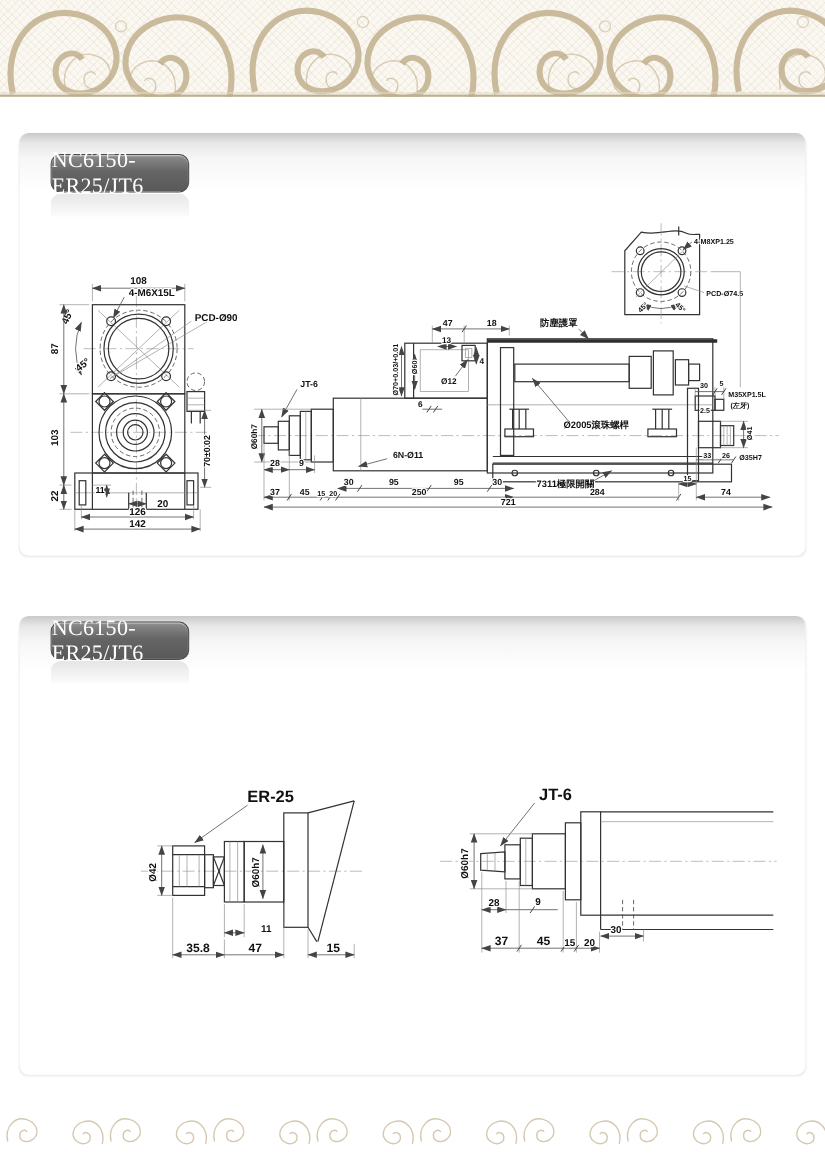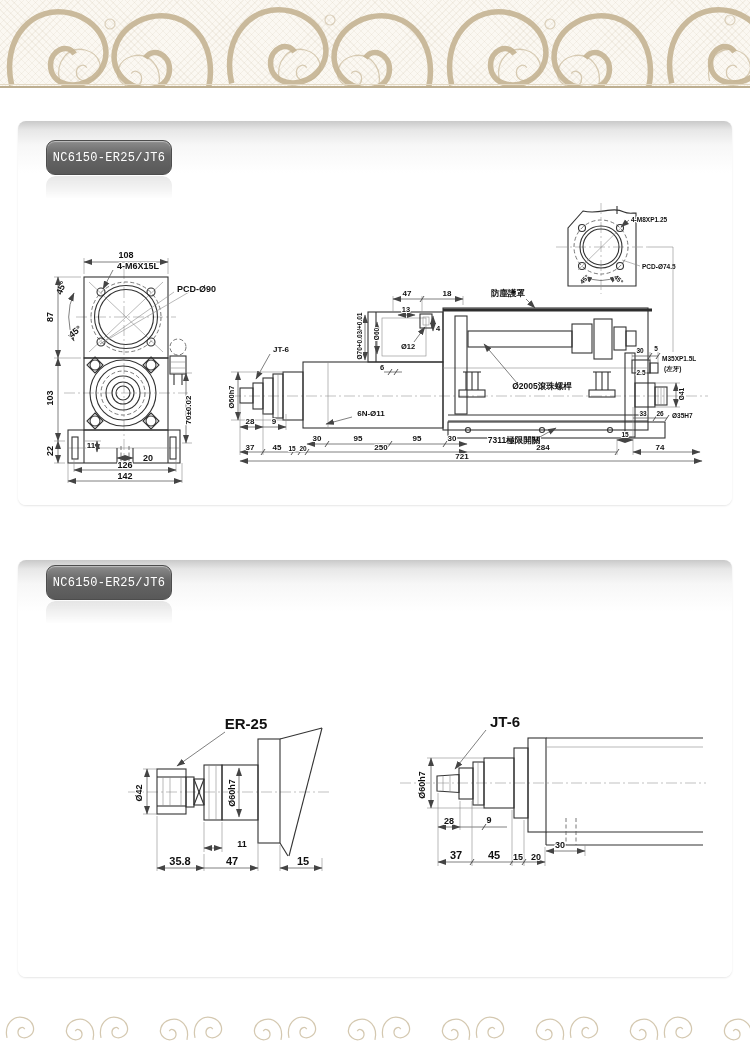--- a/index.html
+++ b/index.html
@@ -18,21 +18,21 @@
   .card{position:absolute;left:18px;width:714px;border-radius:8px;
         background:linear-gradient(180deg,#c9c9c9 0,#e7e7e7 9px,#f7f7f7 24px,#ffffff 52px);
         box-shadow:0 1px 2px rgba(0,0,0,.10);}
   .card1{top:121px;height:384px;}
   .card2{top:560px;height:417px;}
   
   .badge{position:absolute;left:46px;width:124px;height:33px;border-radius:9px;
          background:linear-gradient(180deg,#8d8d8d,#656565 45%,#595959);
          border:1px solid #4d4d4d;box-shadow:inset 0 1px 1px rgba(255,255,255,.45);
          display:flex;align-items:center;justify-content:center;}
-  .badge span{color:#fff;font-family:Liberation Mono, monospace;font-size:12px;letter-spacing:.3px;}
+  .badge span{color:#fff;font-family:Liberation Serif, serif;font-size:20px;letter-spacing:.3px;}
   .b1{top:140px;} .b2{top:565px;}
   .refl{position:absolute;left:46px;width:126px;height:30px;border-radius:9px;
         background:linear-gradient(0deg,#8d8d8d,#5c5c5c);
         transform:scaleY(-1);opacity:.22;
         -webkit-mask-image:linear-gradient(0deg,rgba(0,0,0,.9),transparent 75%);
         mask-image:linear-gradient(0deg,rgba(0,0,0,.9),transparent 75%);}
   .r1{top:176px;} .r2{top:601px;}
   
   svg.dw{position:absolute;left:0;top:0;pointer-events:none;}
   .o{fill:none;stroke:#333;stroke-width:1.1;}

